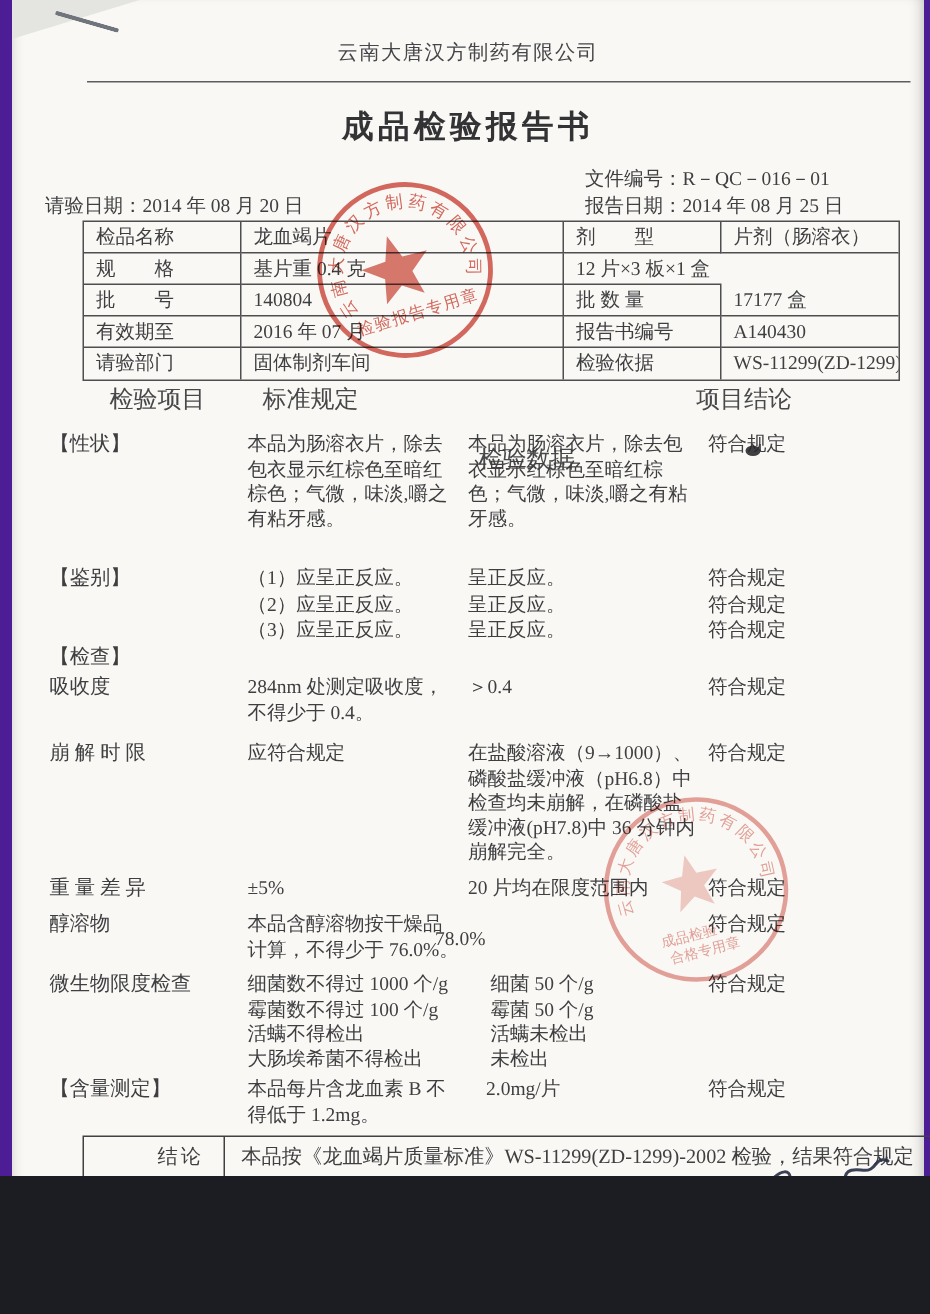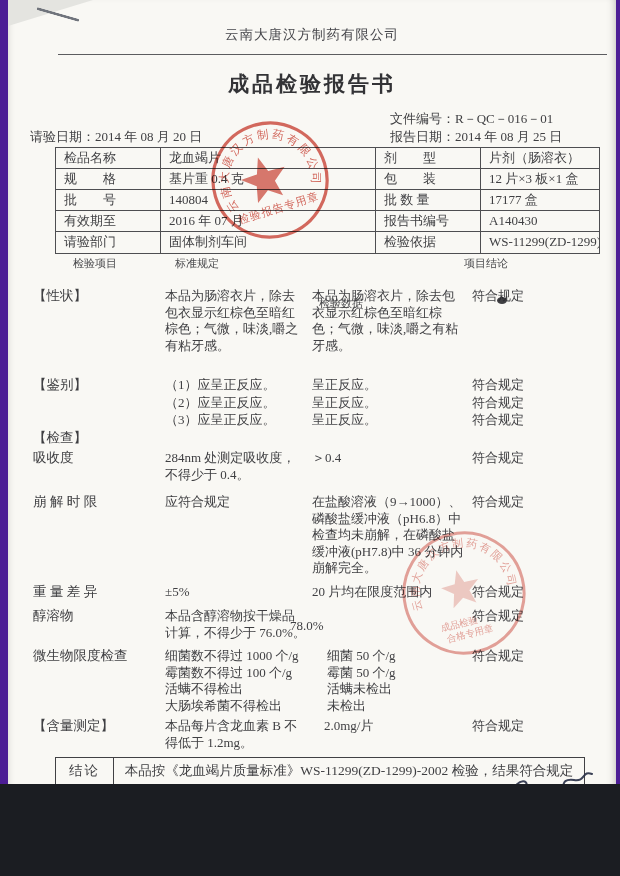--- a/index.html
+++ b/index.html
@@ -14,31 +14,31 @@
   .rule{top:54px;left:50px;width:549px;height:1px;background:#5c5c5f;}
   .title{top:70px;font-size:21px;font-weight:bold;letter-spacing:3px;color:#333336;}
   .meta{font-size:13px;white-space:nowrap;color:#3f3f42;}
   .info-table{top:147px;left:47px;width:543px;border:1px solid #4e4e51;
               display:grid;grid-template-rows:repeat(5,21px);font-size:13px;}
   .info-row{display:grid;grid-template-columns:105px 215px 105px 118px;}
   .info-row > div{border-right:1px solid #4e4e51;border-bottom:1px solid #4e4e51;
                   padding-left:8px;line-height:20px;white-space:nowrap;overflow:hidden;}
   .info-row > div:last-child{border-right:none;}
   .info-row:last-child > div{border-bottom:none;}
-  .colhead{top:256px;font-size:11px;color:#48484b;}
+  .colhead{top:256px;font-size:16px;color:#48484b;}
   .items{top:288px;left:25px;width:575px;font-size:13px;line-height:16.5px;}
   .irow{display:grid;grid-template-columns:132px 147px 160px auto;align-items:start;}
   .irow .name{font-size:13.5px;white-space:nowrap;}
   .irow .std{padding-right:6px;}
   .irow .dat{padding-right:8px;}
   .irow .con{white-space:nowrap;}
   .mt22{margin-top:22px;} .mt4{margin-top:4px;} .mt11{margin-top:11px;}
   .mt7{margin-top:7px;} .mt8{margin-top:8px;} .lh17{line-height:17.5px;}
   .concl-table{top:757px;left:47px;width:528px;height:26px;border:1.5px solid #414144;
-               display:grid;grid-template-columns:58px auto;font-size:13.5px;}
+               display:grid;grid-template-columns:58px auto;font-size:13.5px;padding-left:36px;}
   .concl-table .lab{border-right:1.5px solid #414144;display:flex;align-items:center;justify-content:center;letter-spacing:2px;}
   .concl-table .txt{display:flex;align-items:center;justify-content:center;white-space:nowrap;}
   .signs{top:792px;left:25px;width:575px;height:30px;font-size:13px;}
   .signs span{position:absolute;white-space:nowrap;}
   .stamp{mix-blend-mode:multiply;pointer-events:none;}
   .fold{top:0;left:0;width:0;height:0;border-top:26px solid #e4e4e0;border-right:85px solid transparent;}
   .penline{top:13px;left:28px;width:44px;height:0;border-top:3px solid #70747c;transform:rotate(16deg);border-radius:2px;}
   .blob{top:297px;left:489px;width:10px;height:7px;background:#26262a;border-radius:50%;opacity:.88;}
   .speck{top:857px;left:52px;width:7px;height:5px;background:#c4524a;border-radius:50%;transform:rotate(20deg);opacity:.8;}
   svg text{font-family:"Liberation Serif","DejaVu Serif",serif;}
@@ -69,21 +69,20 @@
     <div class="abs info-table">
       <div class="info-row">
         <div>检品名称</div>
         <div>龙血竭片</div>
         <div>剂　　型</div>
         <div>片剂（肠溶衣）</div>
       </div>
       <div class="info-row">
         <div>规　　格</div>
         <div>基片重 0.4 克</div>
-        <div>包　　装</div>
         <div>12 片×3 板×1 盒</div>
       </div>
       <div class="info-row">
         <div>批　　号</div>
         <div>140804</div>
         <div>批 数 量</div>
         <div>17177 盒</div>
       </div>
       <div class="info-row">
         <div>有效期至</div>

